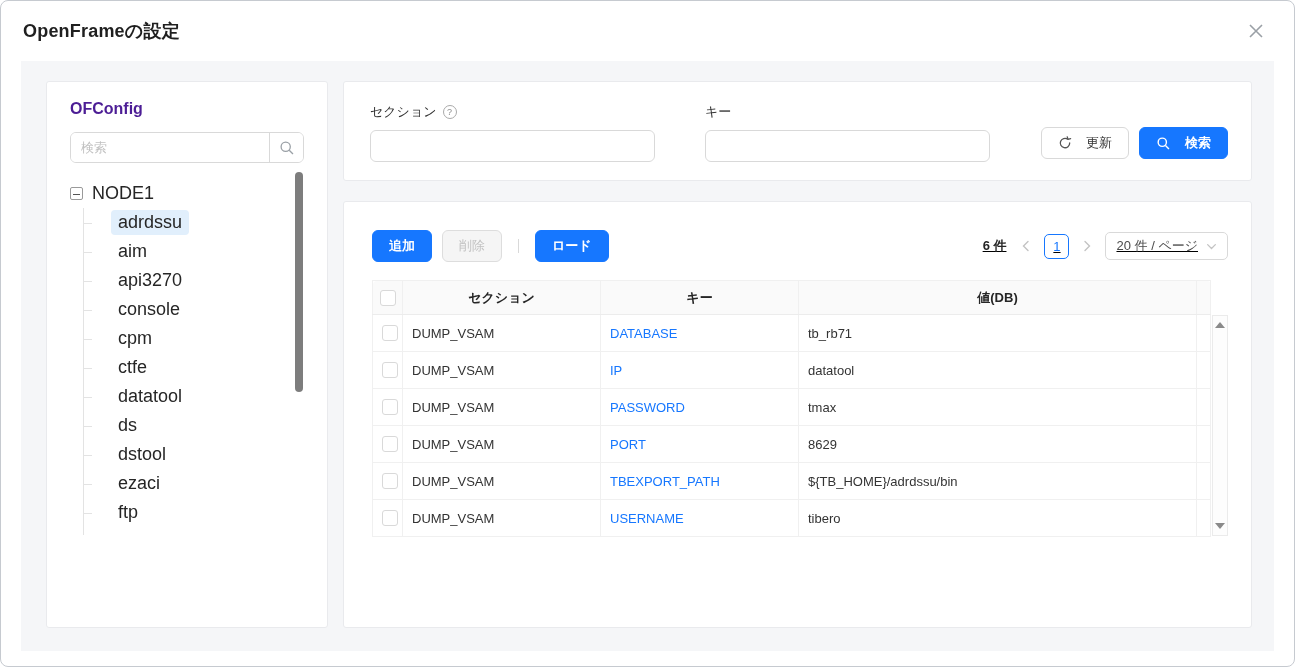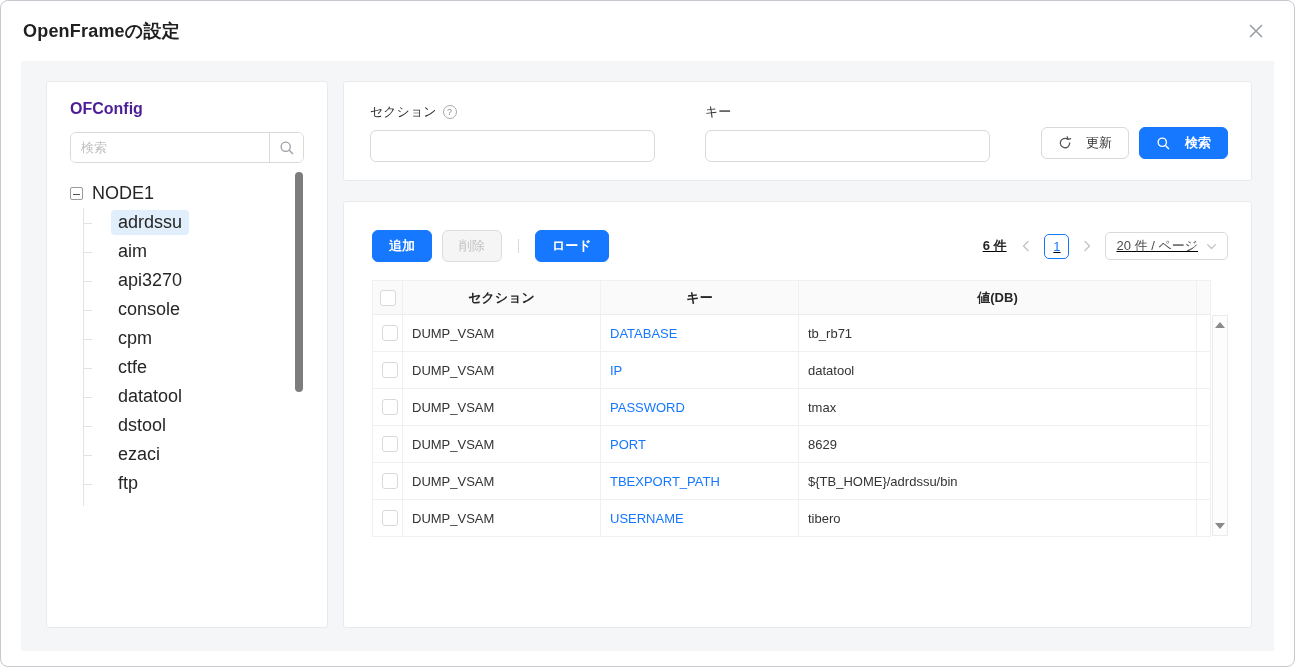--- a/index.html
+++ b/index.html
@@ -125,20 +125,23 @@
               <span class="tree-label">console</span>
             </li>
             <li>
               <span class="tree-label">cpm</span>
             </li>
             <li>
               <span class="tree-label">ctfe</span>
             </li>
             <li>
               <span class="tree-label">datatool</span>
+            </li>
+            <li>
+              <span class="tree-label">ds</span>
             </li>
             <li>
               <span class="tree-label">dstool</span>
             </li>
             <li>
               <span class="tree-label">ezaci</span>
             </li>
             <li>
               <span class="tree-label">ftp</span>
             </li>

